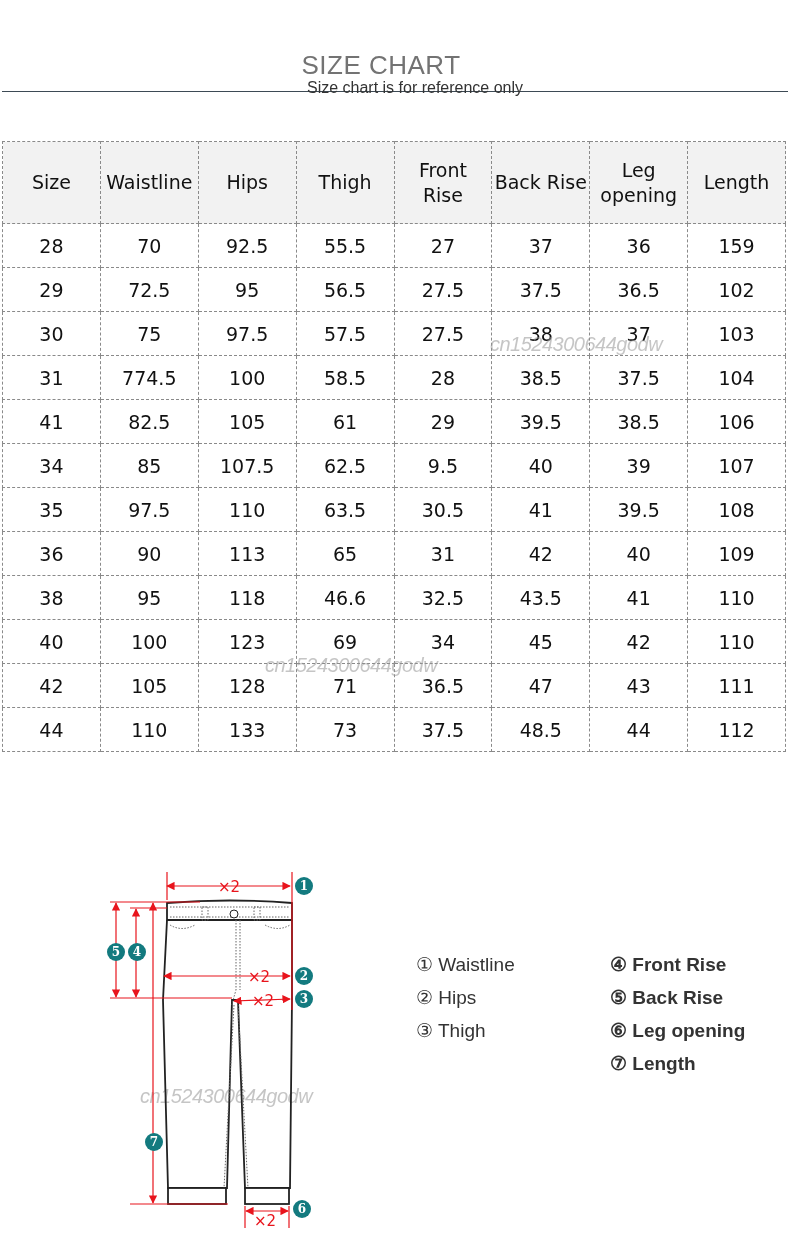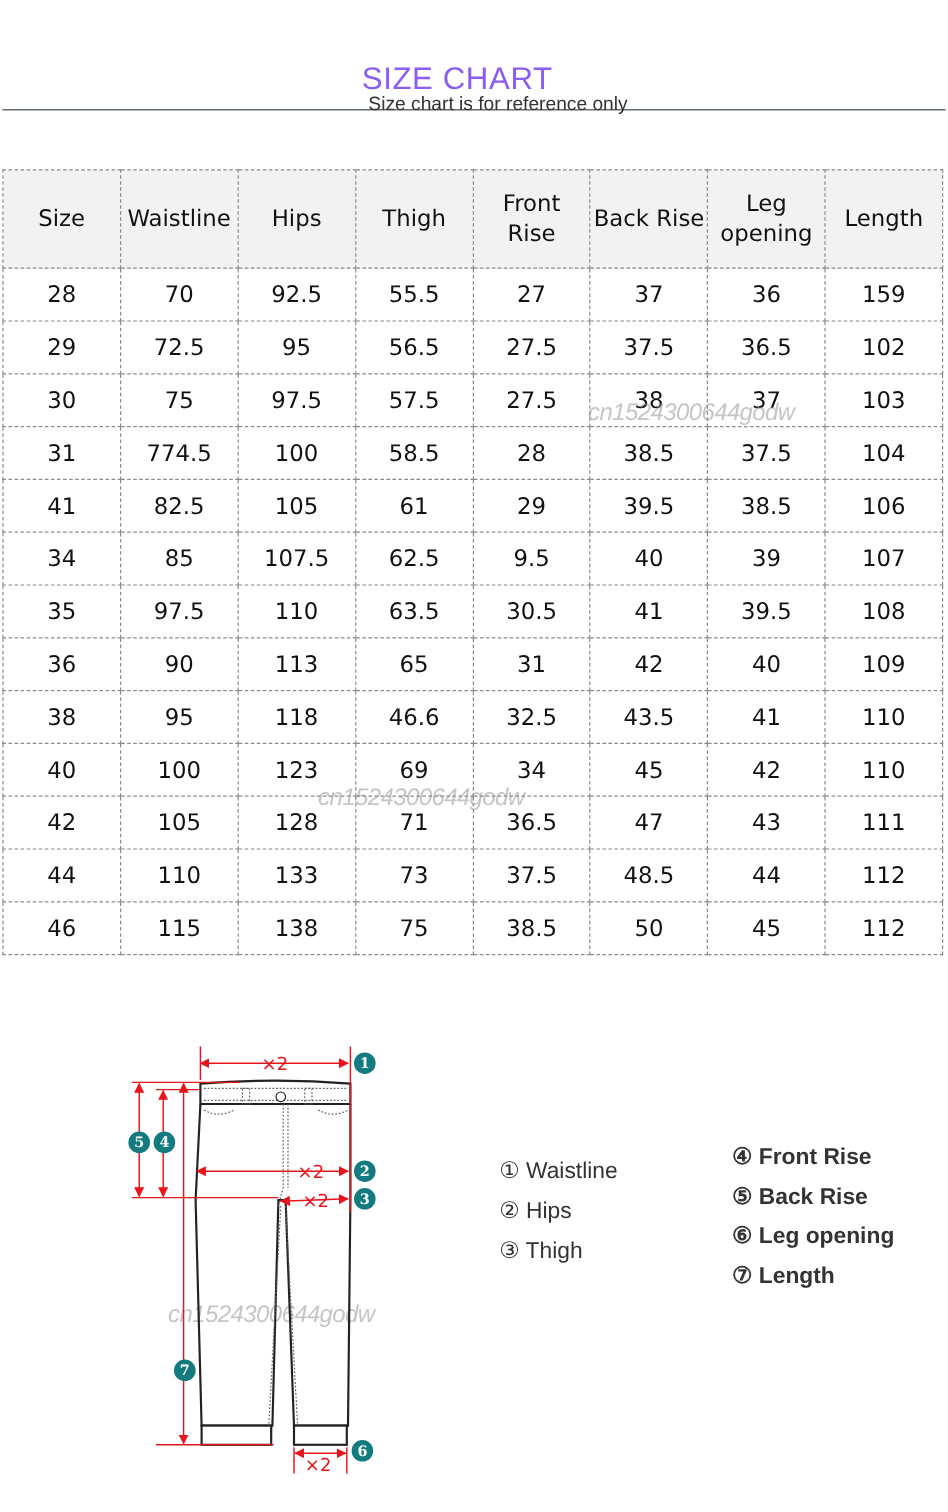--- a/index.html
+++ b/index.html
@@ -1,35 +1,35 @@
 <!DOCTYPE html>
 <html><head>
   <meta charset="utf-8">
   <style>
     html, body { margin: 0; padding: 0; background: #ffffff; }
     body { width: 790px; height: 1260px; position: relative; overflow: hidden;
            font-family: "DejaVu Sans", "Liberation Sans", sans-serif; color: #111; }
     .title { position: absolute; top: 50px; left: 0; width: 762px; text-align: center;
-             font-family: "Liberation Sans", sans-serif; font-size: 26px; letter-spacing: 0.5px; color: #8b5cf6; }
+             font-family: "Liberation Sans", sans-serif; font-size: 26px; letter-spacing: 0.5px; color: #737373; }
     .rule { position: absolute; top: 91px; left: 2px; width: 786px; height: 1px; background: #3d4a55; }
     .subtitle { position: absolute; top: 79px; left: 0; width: 790px; text-align: center;
                 font-family: "Liberation Sans", sans-serif; font-size: 16px; color: #333; padding-left: 20px; }
     table.size-table { position: absolute; top: 141px; left: 2px; width: 784px; border-collapse: collapse;
                        table-layout: fixed; }
     table.size-table th, table.size-table td {
       border: 1px dashed #8a8a8a; text-align: center; font-size: 19px; font-weight: normal; color: #111; padding: 0;
     }
     table.size-table th { background: #f2f2f2; height: 81px; line-height: 25px; }
     table.size-table td { height: 43px; }
     .watermark { position: absolute; font-family: Liberation Sans, sans-serif; font-size: 20px; color: rgba(150,150,150,0.55);
                  letter-spacing: -0.5px; pointer-events: none; font-style: italic; }
     .diagram { position: absolute; left: 100px; top: 860px; width: 240px; height: 380px; }
     .legend { position: absolute; font-family: "Liberation Sans", sans-serif; font-size: 19px; color: #333; }
     .legend-item { height: 33px; line-height: 33px; white-space: nowrap; }
-    .legend-col1 { left: 416px; top: 948px; margin-top: 12px; }
+    .legend-col1 { left: 416px; top: 948px; }
     .legend-col2 { left: 610px; top: 948px; font-weight: bold; }
   </style>
 </head>
 <body>
 
 <div class="title">SIZE CHART</div>
 <div class="rule"></div>
 <div class="subtitle">Size chart is for reference only</div>
 
 <table class="size-table">
@@ -157,30 +157,20 @@
         <td>111</td>
       </tr>
       <tr>
         <td>44</td>
         <td>110</td>
         <td>133</td>
         <td>73</td>
         <td>37.5</td>
         <td>48.5</td>
         <td>44</td>
-        <td>112</td>
-      </tr>
-      <tr>
-        <td>46</td>
-        <td>115</td>
-        <td>138</td>
-        <td>75</td>
-        <td>38.5</td>
-        <td>50</td>
-        <td>45</td>
         <td>112</td>
       </tr>
     </tbody>
 </table>
 
 <div class="watermark" style="left:490px; top:333px;">cn1524300644godw</div>
 <div class="watermark" style="left:265px; top:654px;">cn1524300644godw</div>
 <div class="watermark" style="left:140px; top:1085px;">cn1524300644godw</div>
 
 <svg class="diagram" viewBox="100 860 240 380" width="240" height="380">

